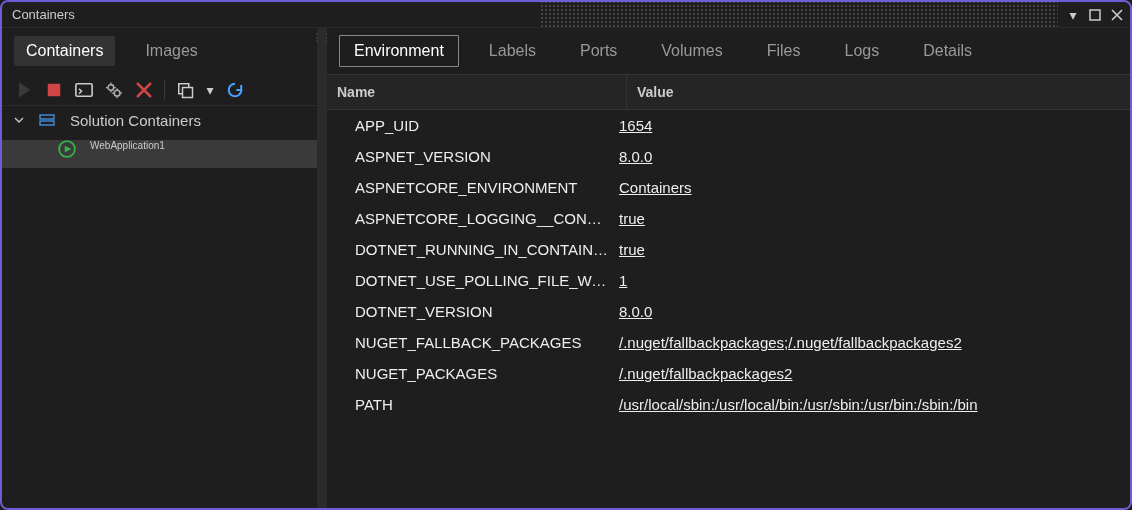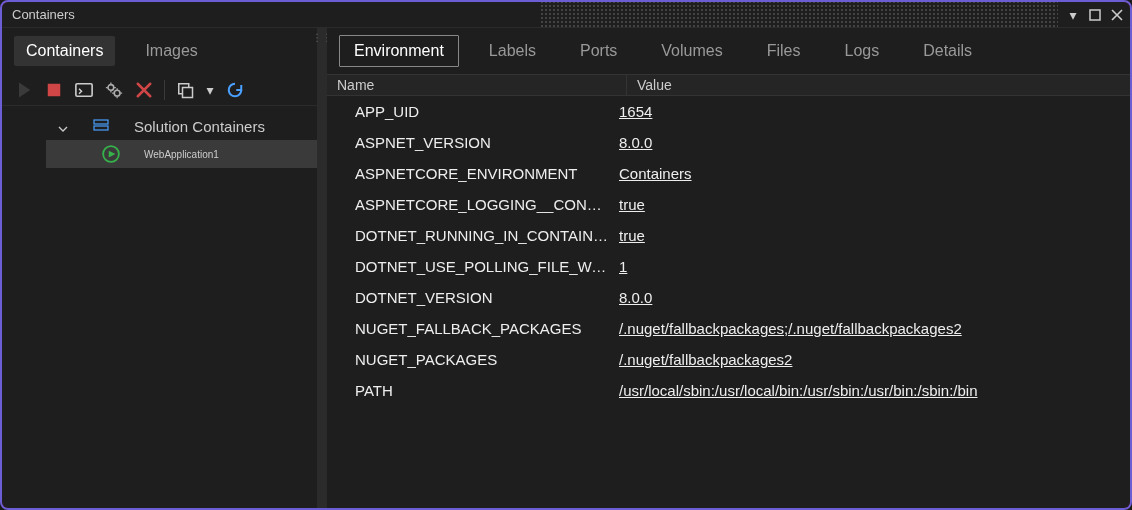--- a/index.html
+++ b/index.html
@@ -111,25 +111,24 @@
     .divider {
       width: 1px;
       height: 20px;
       background: #3a3a3a;
     }
     .tree {
       padding-top: 6px;
     }
     .tree-row {
       display: flex;
-      align-items: center;
+      align-items: flex-start;
       height: 28px;
       padding-left: 12px;
-      gap: 24px;
-      margin-left: 44px;
+      gap: 14px;
     }
     .tree-row.level2 {
       padding-left: 56px;
     }
     .tree-row.selected {
       background: #3a3a3a;
     }
     .tree-icon {
       width: 18px;
       height: 18px;
@@ -156,24 +155,25 @@
       color: #999;
       cursor: pointer;
     }
     .detail-tab.active {
       color: #fff;
       border: 1px solid #888;
       border-radius: 1px;
     }
     .grid-header {
       display: flex;
-      height: 22px;
+      height: 36px;
       background: #252525;
       border-top: 1px solid #333;
       border-bottom: 1px solid #333;
+      font-weight: bold;
     }
     .col-name {
       width: 300px;
       padding-left: 10px;
       display: flex;
       align-items: center;
       border-right: 1px solid #333;
     }
     .col-value {
       flex: 1;

